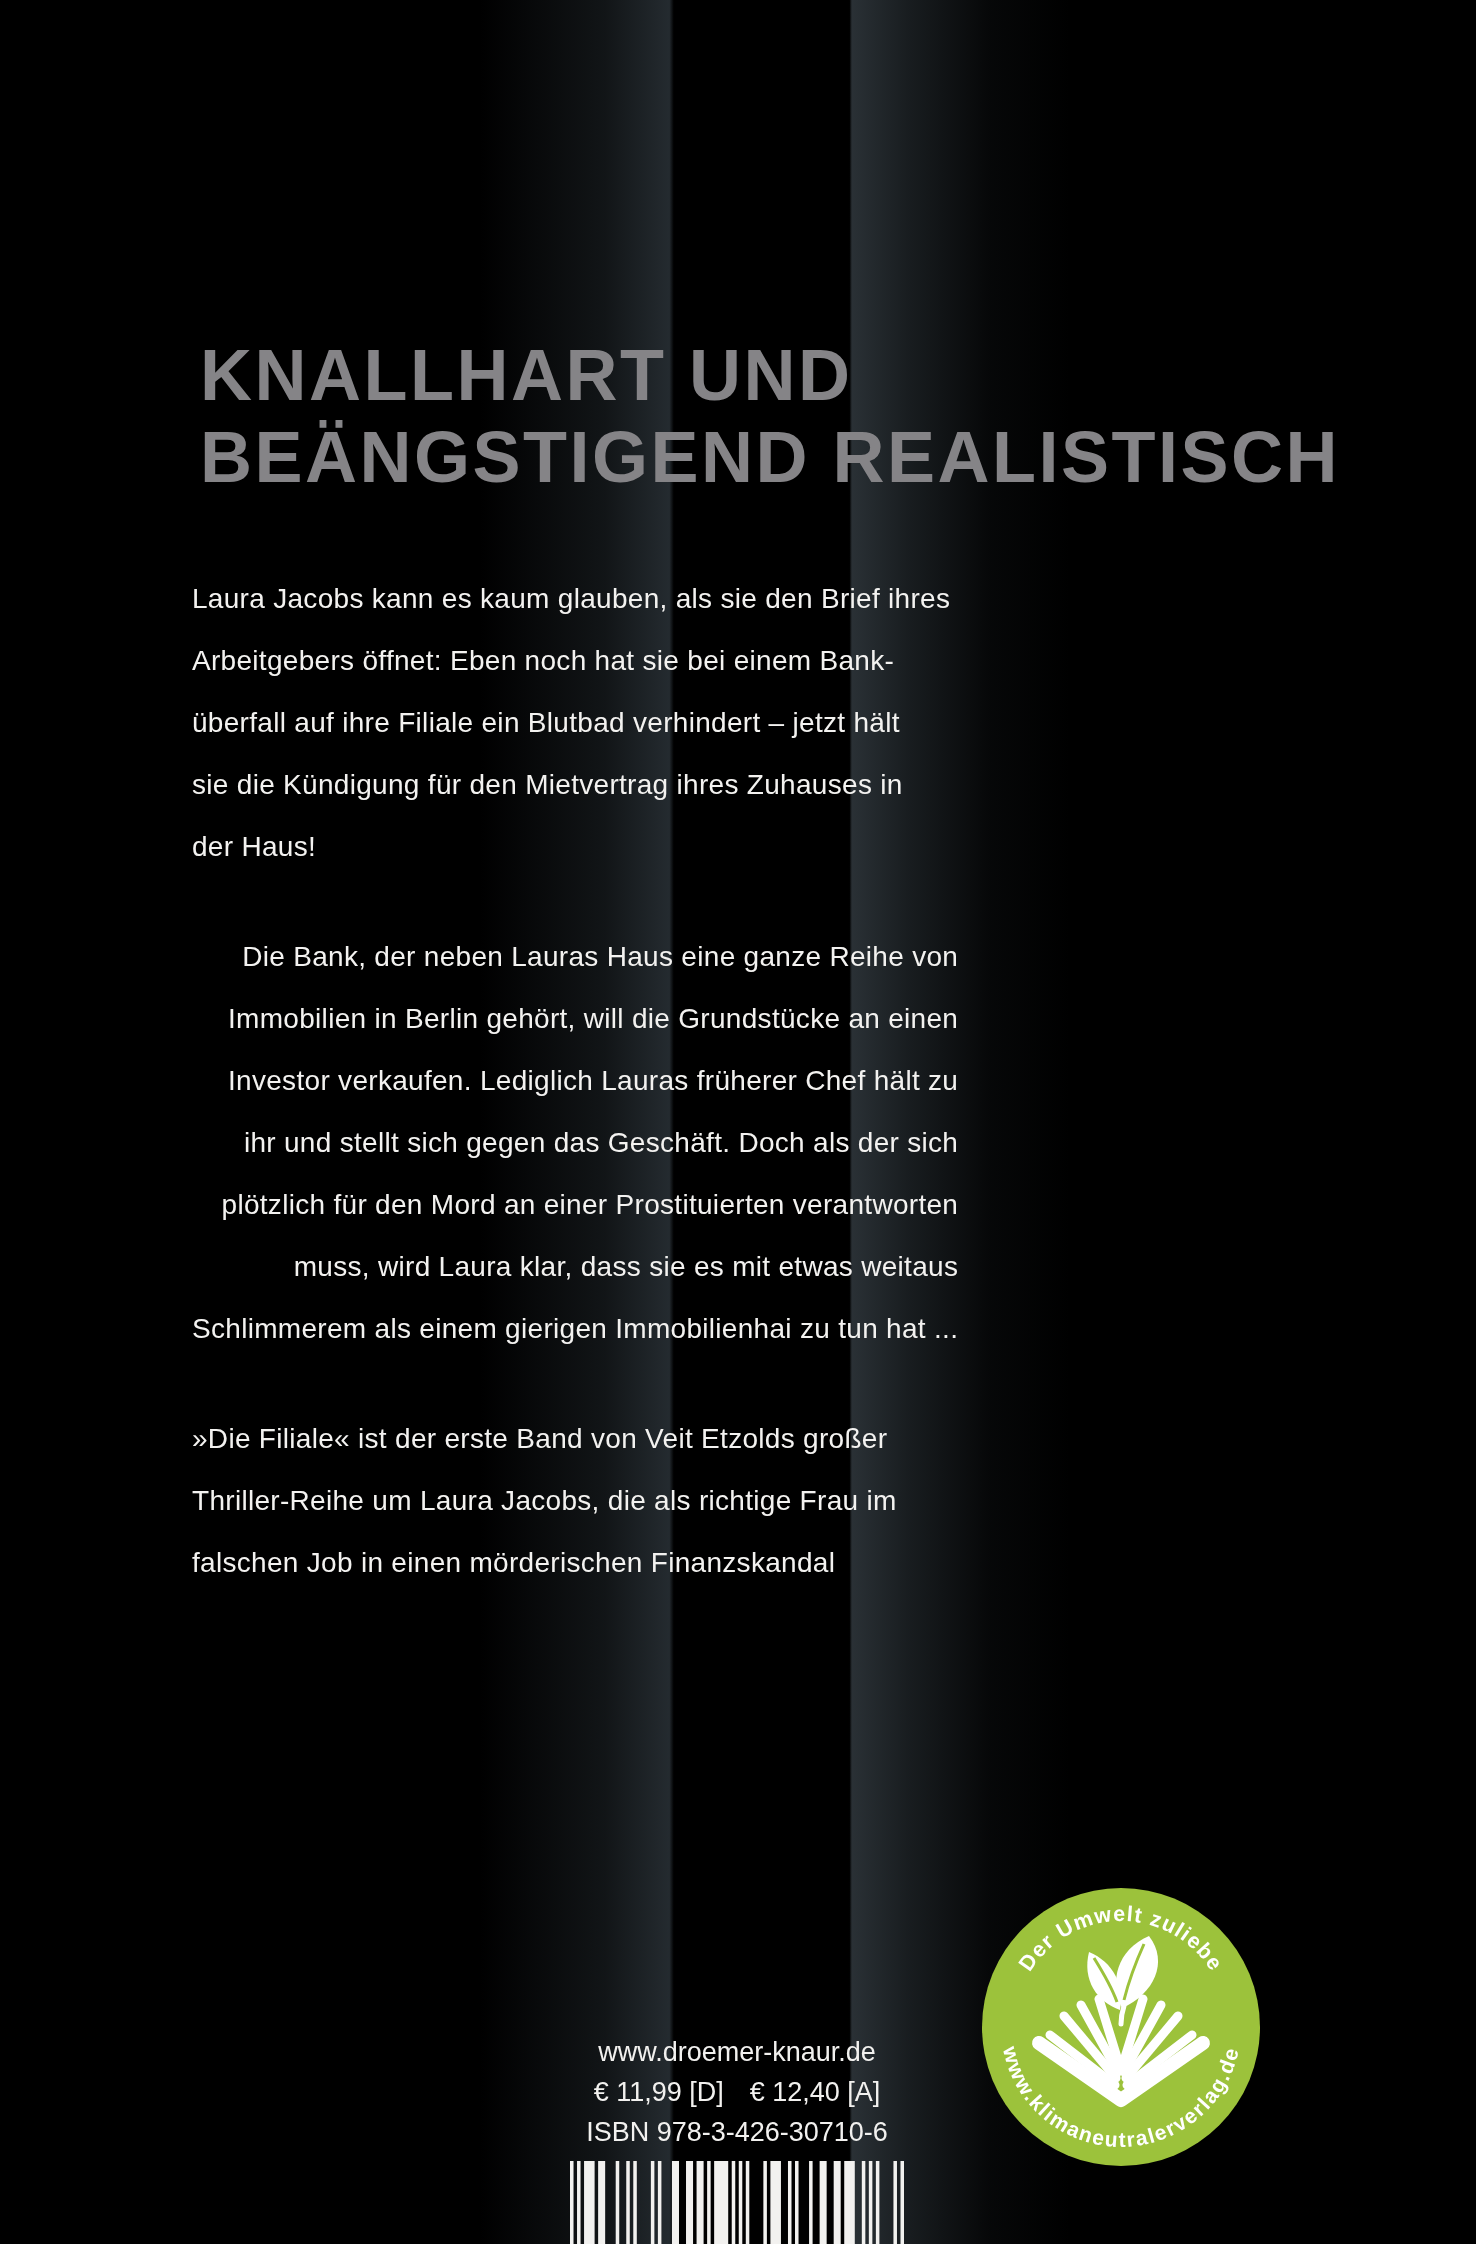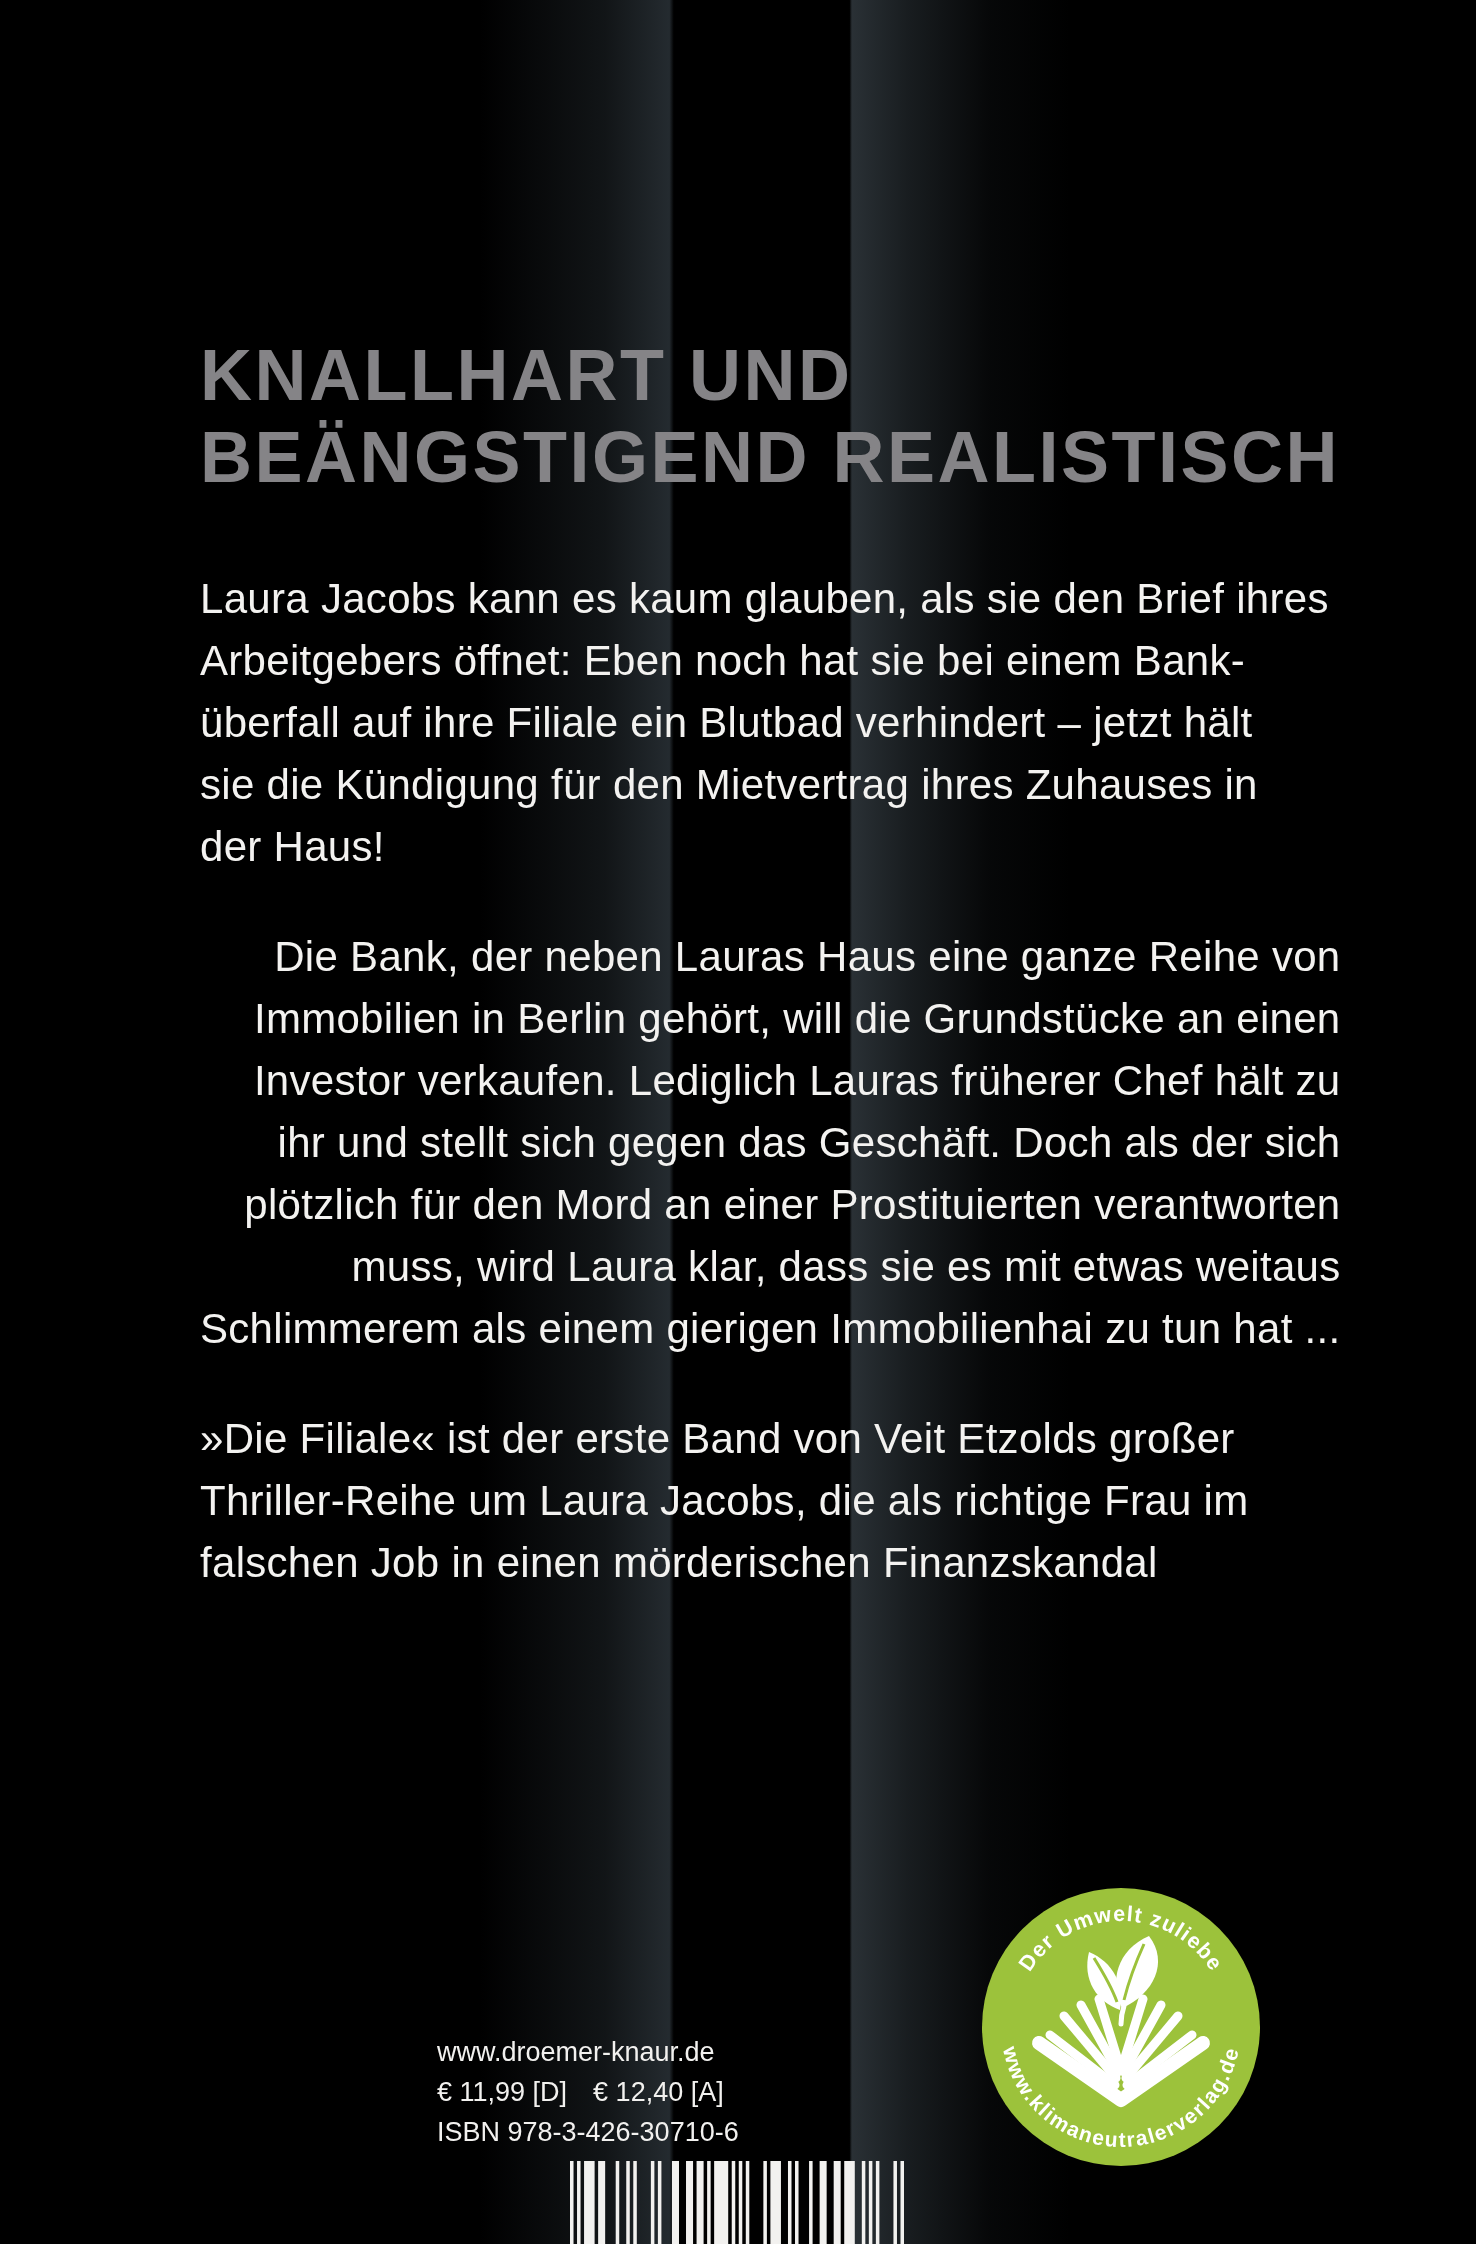--- a/index.html
+++ b/index.html
@@ -25,31 +25,31 @@
     font-family:"Liberation Sans", sans-serif;
     text-decoration:underline;
   }
   .headline{
     position:absolute;left:200px;top:334px;
     font-size:72px;line-height:82px;font-weight:bold;
     letter-spacing:2.5px;color:#858487;
     white-space:nowrap;
   }
   .para{
-    position:absolute;left:200px;
-    font-size:42px;line-height:62px;
+    position:absolute;left:192px;
+    font-size:28px;line-height:62px;
     letter-spacing:.3px;color:#f3f2f0;
     white-space:nowrap;
   }
   .para-1{top:568px;}
   .para-2{top:926px;text-align:right;}
   .para-3{top:1408px;}
   .footer{
     position:absolute;left:437px;top:2032px;width:600px;
-    text-align:left;color:#f2f1ef;
+    text-align:center;color:#f2f1ef;
     font-size:27px;line-height:40px;
     white-space:nowrap;
   }
   .price-gap{display:inline-block;width:26px;}
   .barcode{
     position:absolute;left:570px;top:2161px;width:334px;height:83px;
   }
   .badge{
     position:absolute;left:982px;top:1888px;width:278px;height:278px;
   }

